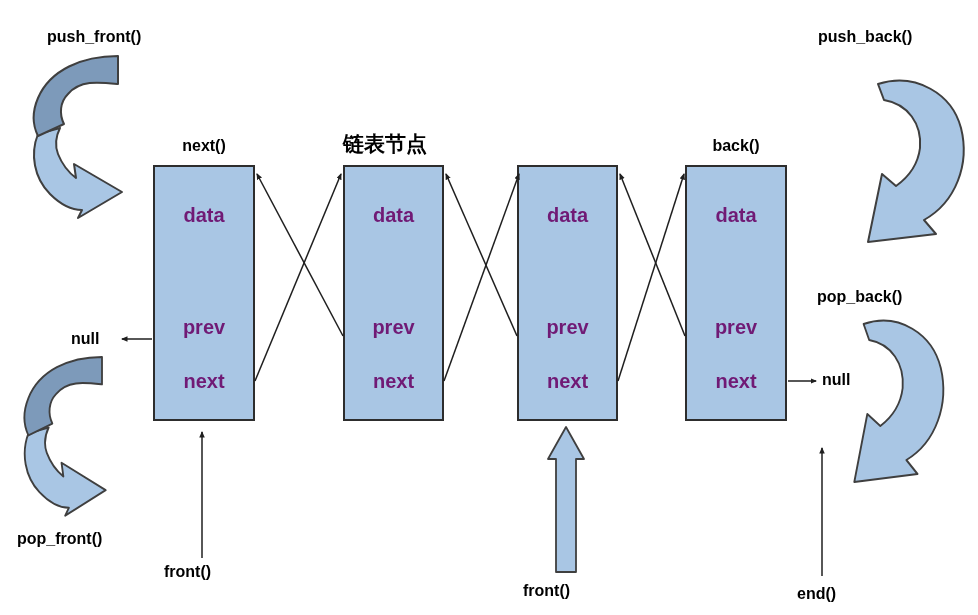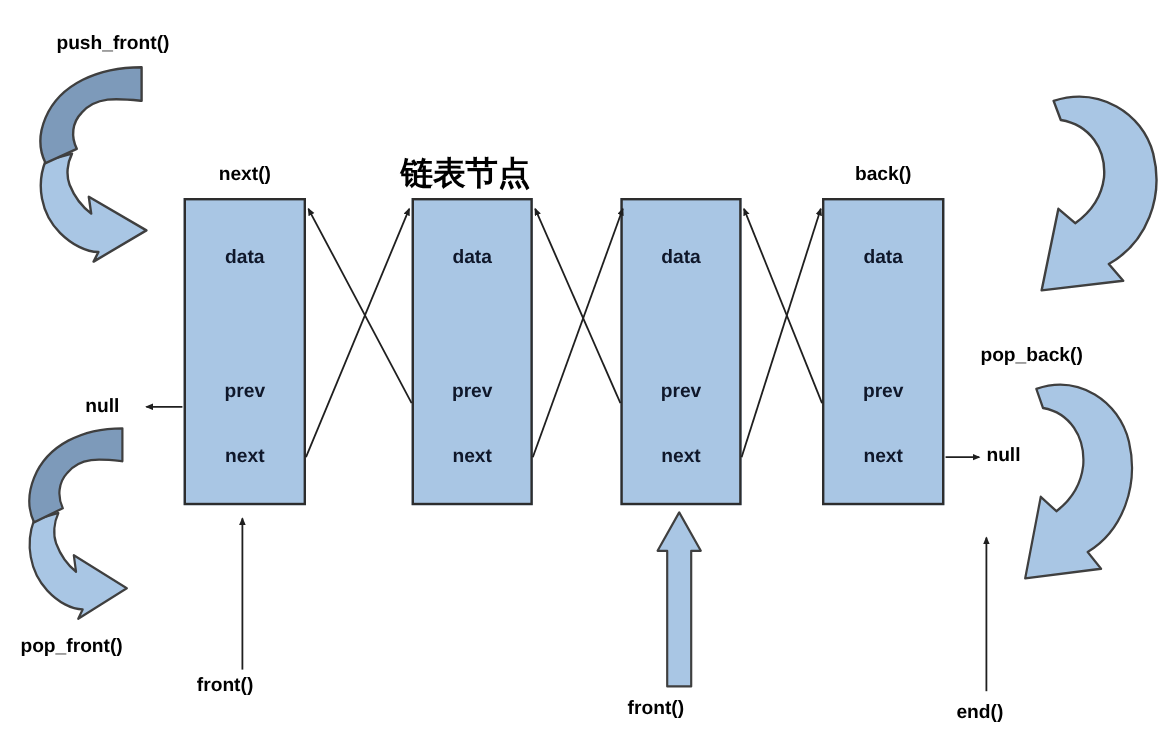--- a/index.html
+++ b/index.html
@@ -5,29 +5,29 @@
   html,body{margin:0;padding:0;background:#ffffff;}
   .canvas{
     position:relative;width:978px;height:615px;background:#ffffff;
     font-family:"Liberation Sans","DejaVu Sans",sans-serif;overflow:hidden;
   }
   .layer{position:absolute;left:0;top:0;pointer-events:none;}
   .lbl{
     position:absolute;font-size:16px;font-weight:bold;color:#000;
     white-space:nowrap;line-height:22px;
   }
-  .lbl.cn{font-size:27px;}
+  .lbl.cn{font-size:21px;}
   .ctr{text-align:center;}
   .node{
     position:absolute;top:165px;height:256px;
     background:#a9c6e4;border:2px solid #2d2d2d;box-sizing:border-box;
   }
   .field{
     position:absolute;left:0;width:100%;text-align:center;
-    font-size:16px;font-weight:bold;color:#0f172a;line-height:28px;
+    font-size:20px;font-weight:bold;color:#701a75;line-height:28px;
   }
   .f-data{top:34px;}
   .f-prev{top:146px;}
   .f-next{top:200px;}
   .conn{stroke:#1f1f1f;stroke-width:1.5;fill:none;}
   .shape{stroke:#3f3f3f;stroke-width:2;stroke-linejoin:round;}
   .blockarrow{stroke:#3f3f3f;stroke-width:1.8;stroke-linejoin:round;}
 </style>
 </head>
 <body>
@@ -90,20 +90,21 @@
     <line class="conn" x1="685" y1="336" x2="620" y2="174" marker-end="url(#ah)"></line>
 
     <line class="conn" x1="152" y1="339" x2="122" y2="339" marker-end="url(#ah)"></line>
     <line class="conn" x1="788" y1="381" x2="816" y2="381" marker-end="url(#ah)"></line>
 
     <line class="conn" x1="202" y1="558" x2="202" y2="432" marker-end="url(#ah)"></line>
     <line class="conn" x1="822" y1="576" x2="822" y2="448" marker-end="url(#ah)"></line>
   </svg>
 
   <div class="lbl" style="left:47px;top:26px;">push_front()</div>
+  <div class="lbl" style="left:818px;top:26px;">push_back()</div>
   <div class="lbl ctr" style="left:153px;top:135px;width:102px;">next()</div>
   <div class="lbl ctr cn" style="left:334px;top:133px;width:102px;" lang="zh">链表节点</div>
   <div class="lbl ctr" style="left:685px;top:135px;width:102px;">back()</div>
   <div class="lbl" style="left:71px;top:328px;">null</div>
   <div class="lbl" style="left:822px;top:369px;">null</div>
   <div class="lbl" style="left:817px;top:286px;">pop_back()</div>
   <div class="lbl" style="left:17px;top:528px;">pop_front()</div>
   <div class="lbl" style="left:164px;top:561px;">front()</div>
   <div class="lbl" style="left:523px;top:580px;">front()</div>
   <div class="lbl" style="left:797px;top:583px;">end()</div>

